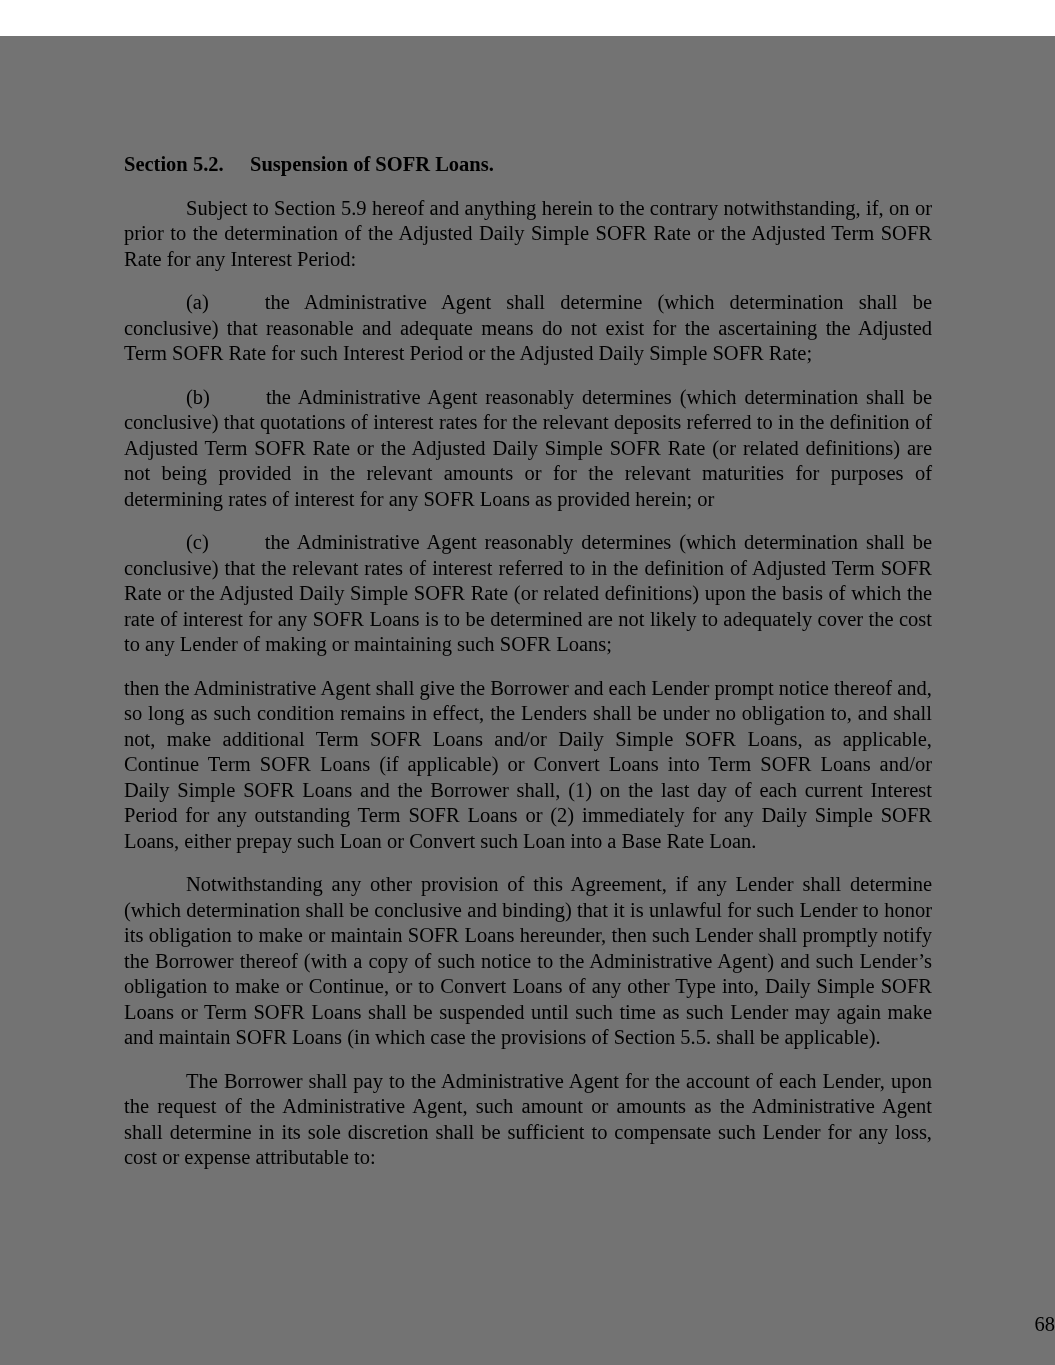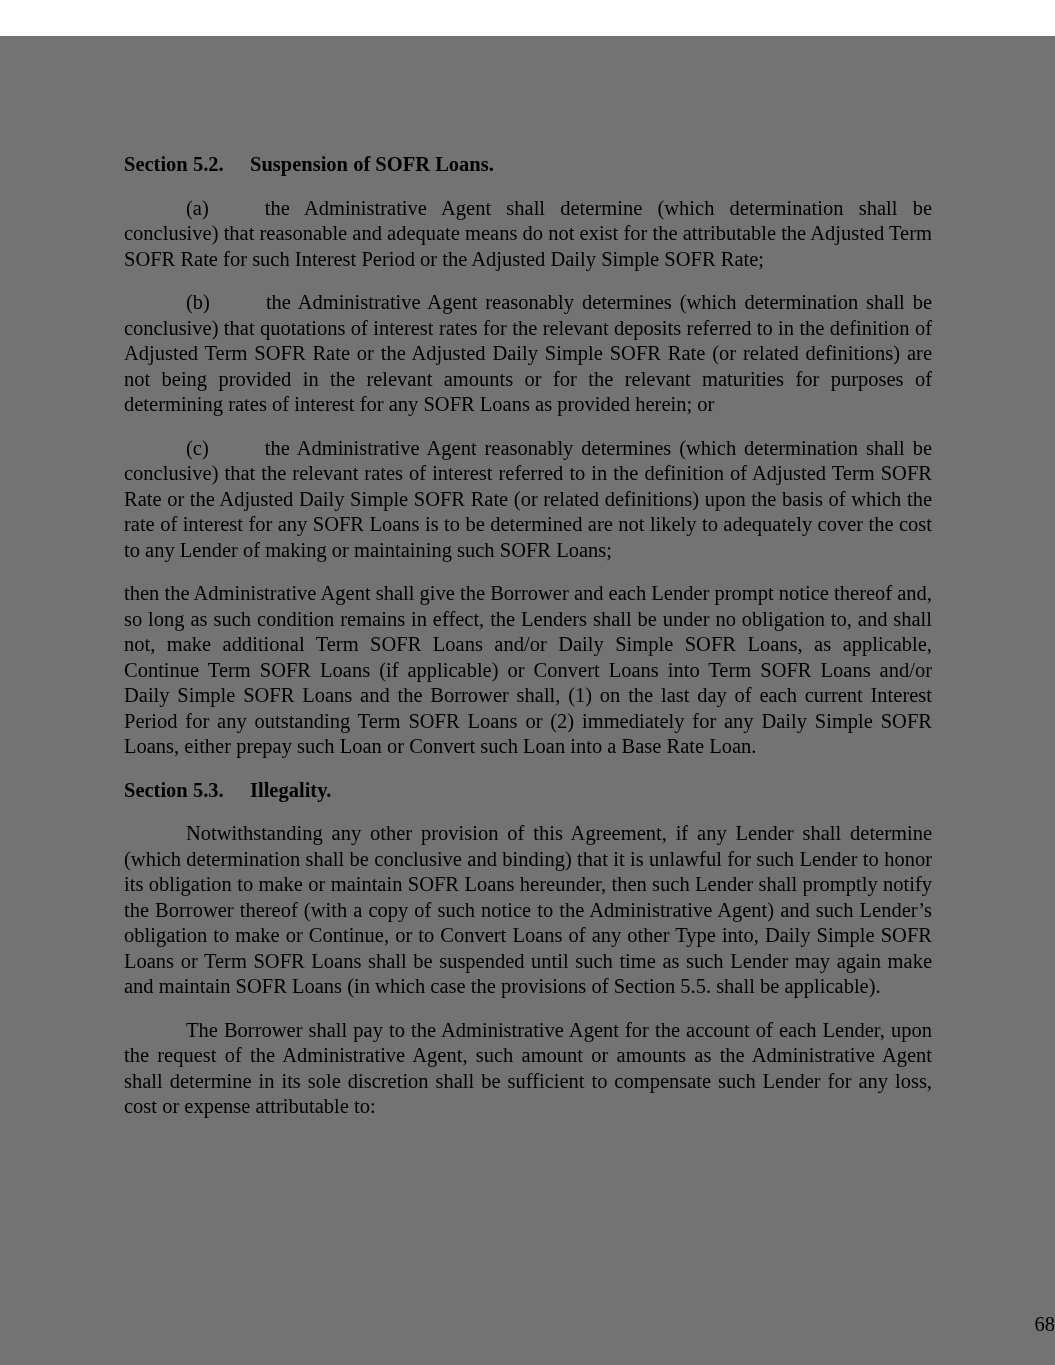--- a/index.html
+++ b/index.html
@@ -59,30 +59,30 @@
   }
 </style>
 </head>
 <body>
 
 <div class="page">
   <div class="content">
 
     <h2 class="heading"><span class="sec-num">Section 5.2.</span><span class="sec-title">Suspension of SOFR Loans.</span></h2>
 
+    <p class="para indent">Subject to Section 5.9 hereof and anything herein to the contrary notwithstanding, if, on or prior to the determination of the Adjusted Daily Simple SOFR Rate or the Adjusted Term SOFR Rate for any Interest Period:</p>
 
-    <p class="para indent"><span>(a)</span><span class="tab"></span><span>the Administrative Agent shall determine (which determination shall be conclusive) that reasonable and adequate means do not exist for the attributable the Adjusted Term SOFR Rate for such Interest Period or the Adjusted Daily Simple SOFR Rate;</span></p>
+    <p class="para indent"><span>(a)</span><span class="tab"></span><span>the Administrative Agent shall determine (which determination shall be conclusive) that reasonable and adequate means do not exist for the ascertaining the Adjusted Term SOFR Rate for such Interest Period or the Adjusted Daily Simple SOFR Rate;</span></p>
 
     <p class="para indent"><span>(b)</span><span class="tab"></span><span>the Administrative Agent reasonably determines (which determination shall be conclusive) that quotations of interest rates for the relevant deposits referred to in the definition of Adjusted Term SOFR Rate or the Adjusted Daily Simple SOFR Rate (or related definitions) are not being provided in the relevant amounts or for the relevant maturities for purposes of determining rates of interest for any SOFR Loans as provided herein; or</span></p>
 
     <p class="para indent"><span>(c)</span><span class="tab"></span><span>the Administrative Agent reasonably determines (which determination shall be conclusive) that the relevant rates of interest referred to in the definition of Adjusted Term SOFR Rate or the Adjusted Daily Simple SOFR Rate (or related definitions) upon the basis of which the rate of interest for any SOFR Loans is to be determined are not likely to adequately cover the cost to any Lender of making or maintaining such SOFR Loans;</span></p>
 
     <p class="para">then the Administrative Agent shall give the Borrower and each Lender prompt notice thereof and, so long as such condition remains in effect, the Lenders shall be under no obligation to, and shall not, make additional Term SOFR Loans and/or Daily Simple SOFR Loans, as applicable, Continue Term SOFR Loans (if applicable) or Convert Loans into Term SOFR Loans and/or Daily Simple SOFR Loans and the Borrower shall, (1) on the last day of each current Interest Period for any outstanding Term SOFR Loans or (2) immediately for any Daily Simple SOFR Loans, either prepay such Loan or Convert such Loan into a Base Rate Loan.</p>
 
-    <h2 class="heading"><span class="sec-num">Section 5.3.</span><span class="sec-title">Illegality.</span></h2>
 
     <p class="para indent">Notwithstanding any other provision of this Agreement, if any Lender shall determine (which determination shall be conclusive and binding) that it is unlawful for such Lender to honor its obligation to make or maintain SOFR Loans hereunder, then such Lender shall promptly notify the Borrower thereof (with a copy of such notice to the Administrative Agent) and such Lender’s obligation to make or Continue, or to Convert Loans of any other Type into, Daily Simple SOFR Loans or Term SOFR Loans shall be suspended until such time as such Lender may again make and maintain SOFR Loans (in which case the provisions of Section 5.5. shall be applicable).</p>
 
 
     <p class="para indent">The Borrower shall pay to the Administrative Agent for the account of each Lender, upon the request of the Administrative Agent, such amount or amounts as the Administrative Agent shall determine in its sole discretion shall be sufficient to compensate such Lender for any loss, cost or expense attributable to:</p>
 
   </div>
 
   <div class="page-number">68</div>
 </div>

